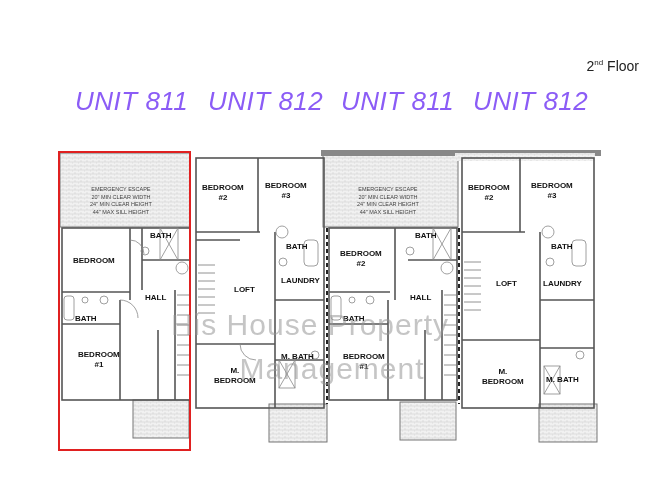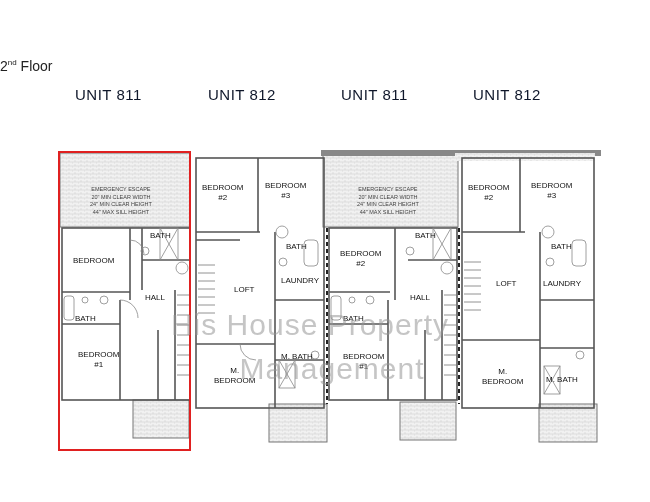--- a/index.html
+++ b/index.html
@@ -1,21 +1,21 @@
 <!DOCTYPE html>
 <html><head>
 <meta charset="utf-8">
 <style>
   html, body { margin:0; padding:0; background:#ffffff; }
   body { width:650px; height:502px; position:relative; overflow:hidden; font-family:"Liberation Sans", sans-serif; }
-  .floor-title { position:absolute; left:0; width:639px; top:58px; text-align:left; font-size:14px; color:#222; }
+  .floor-title { position:absolute; left:0; width:639px; top:58px; text-align:right; font-size:14px; color:#222; }
   .floor-title sup { font-size:8px; }
-  .unit-label { position:absolute; top:86px; font-size:15px; color:#0f172a; letter-spacing:0.5px; white-space:nowrap; }
+  .unit-label { position:absolute; top:86px; font-size:26px; color:#8b5cf6; letter-spacing:0.5px; white-space:nowrap;font-style:italic; }
   .plan { position:absolute; left:0; top:0; width:650px; height:502px; }
-  .room { position:absolute; font-size:8px; font-weight:normal; color:#111; text-align:center; line-height:10px; white-space:nowrap; }
+  .room { position:absolute; font-size:8px; font-weight:bold; color:#111; text-align:center; line-height:10px; white-space:nowrap; }
   .note { position:absolute; font-size:5.5px; color:#444; line-height:7.5px; text-align:center; white-space:nowrap; }
   .watermark { position:absolute; color:rgba(150,150,150,0.55); font-size:30px; font-weight:normal; white-space:nowrap; text-align:center; letter-spacing:1px; }
   .highlight { position:absolute; left:58px; top:151px; width:133px; height:300px; border:2px solid #e02020; box-sizing:border-box; }
 </style>
 </head>
 <body>
 
 <div class="floor-title"><span>2</span><sup>nd</sup><span> Floor</span></div>
 
 <div class="unit-label" style="left:75px">UNIT 811</div>

